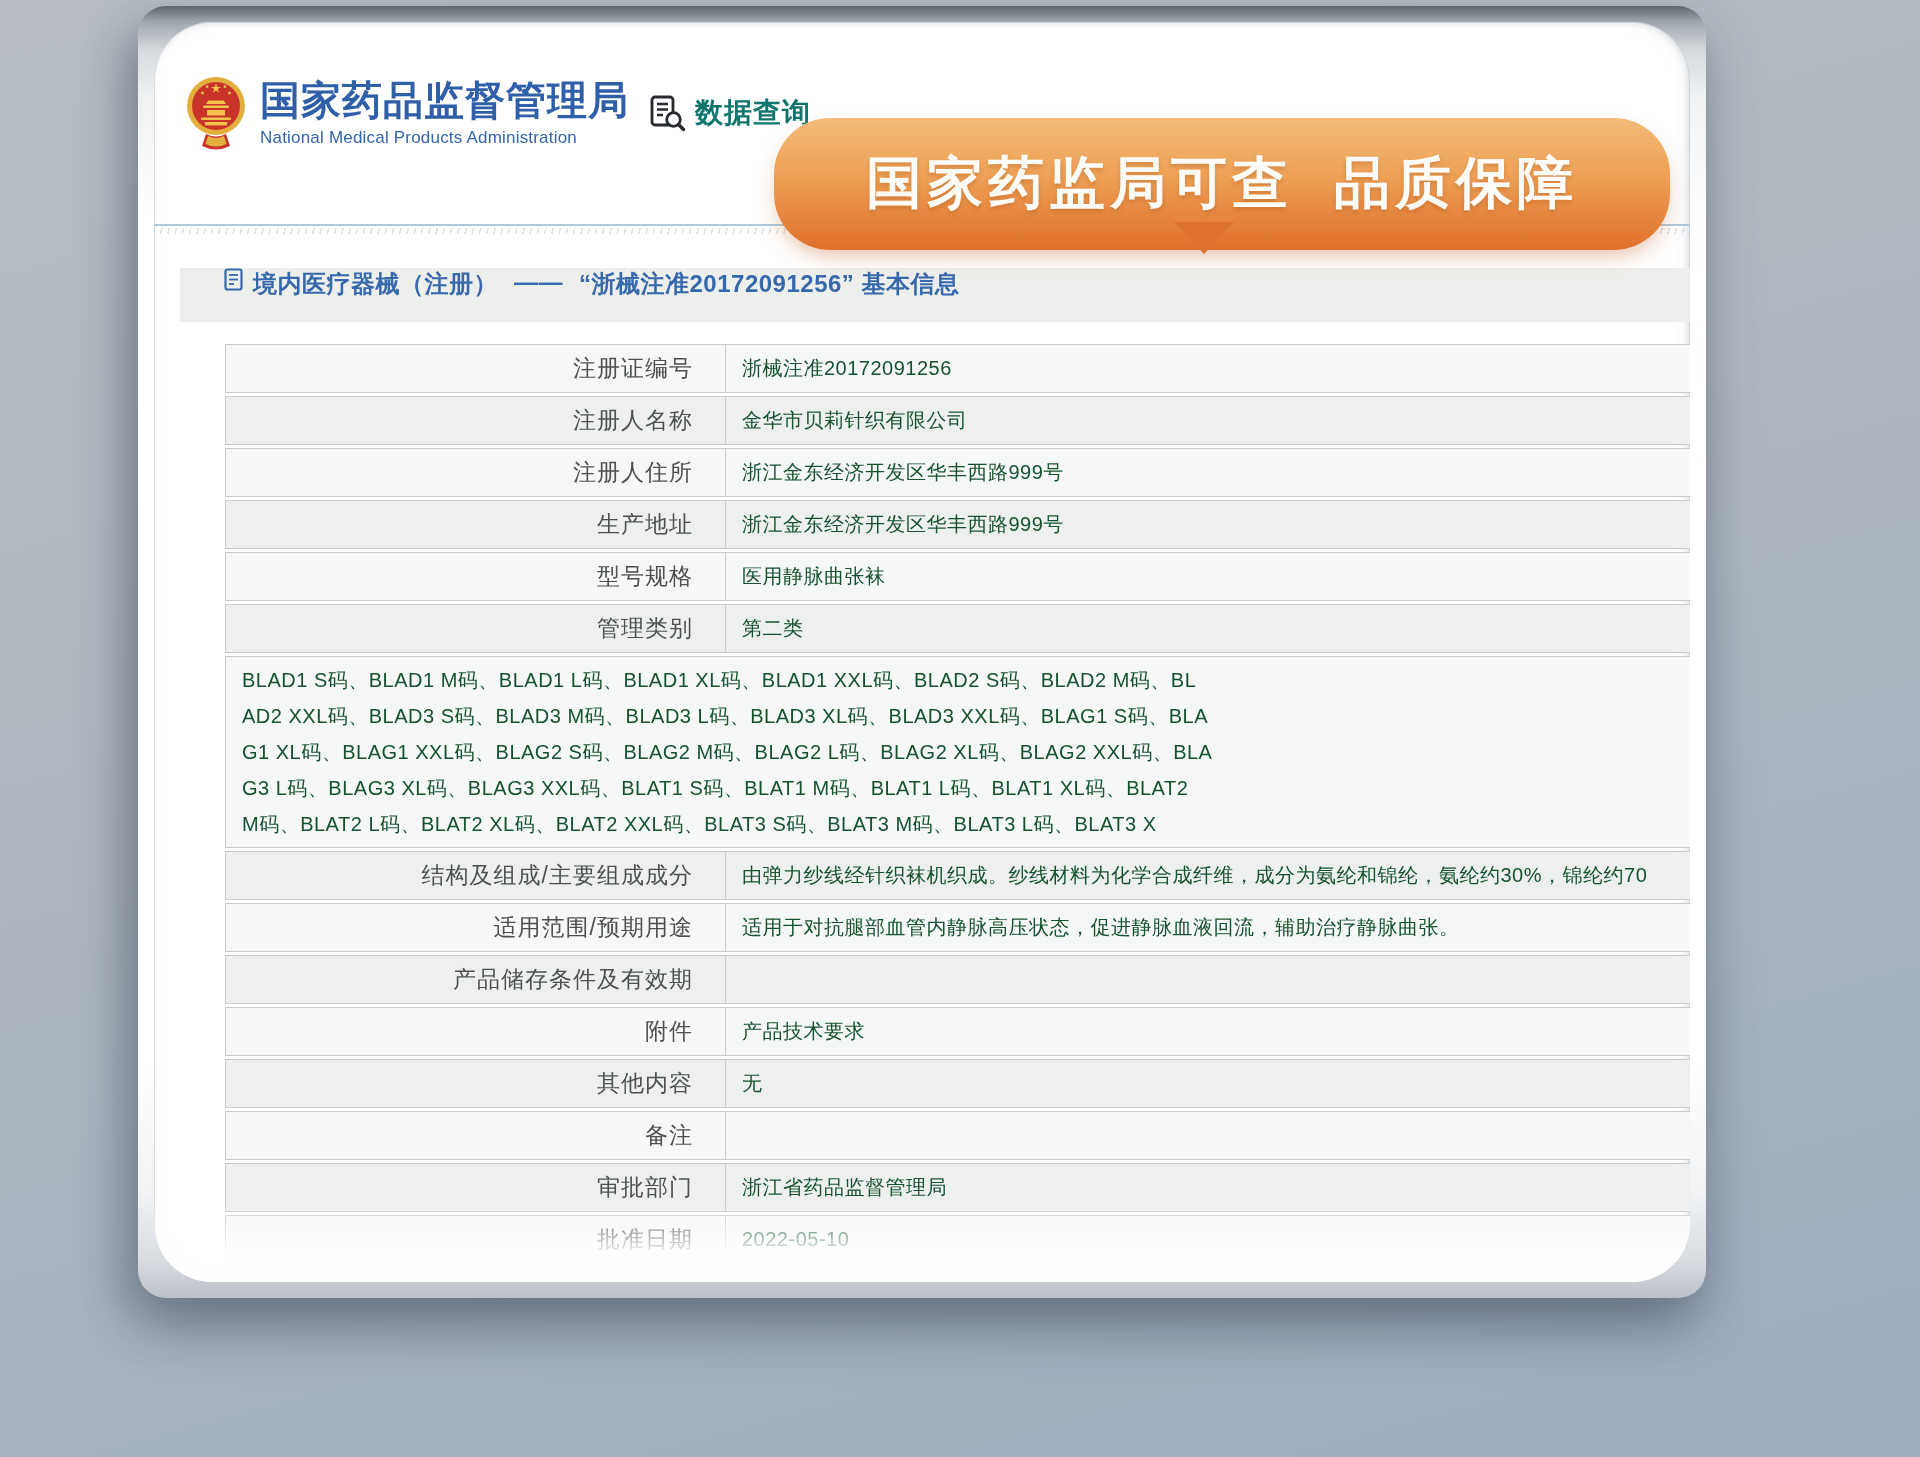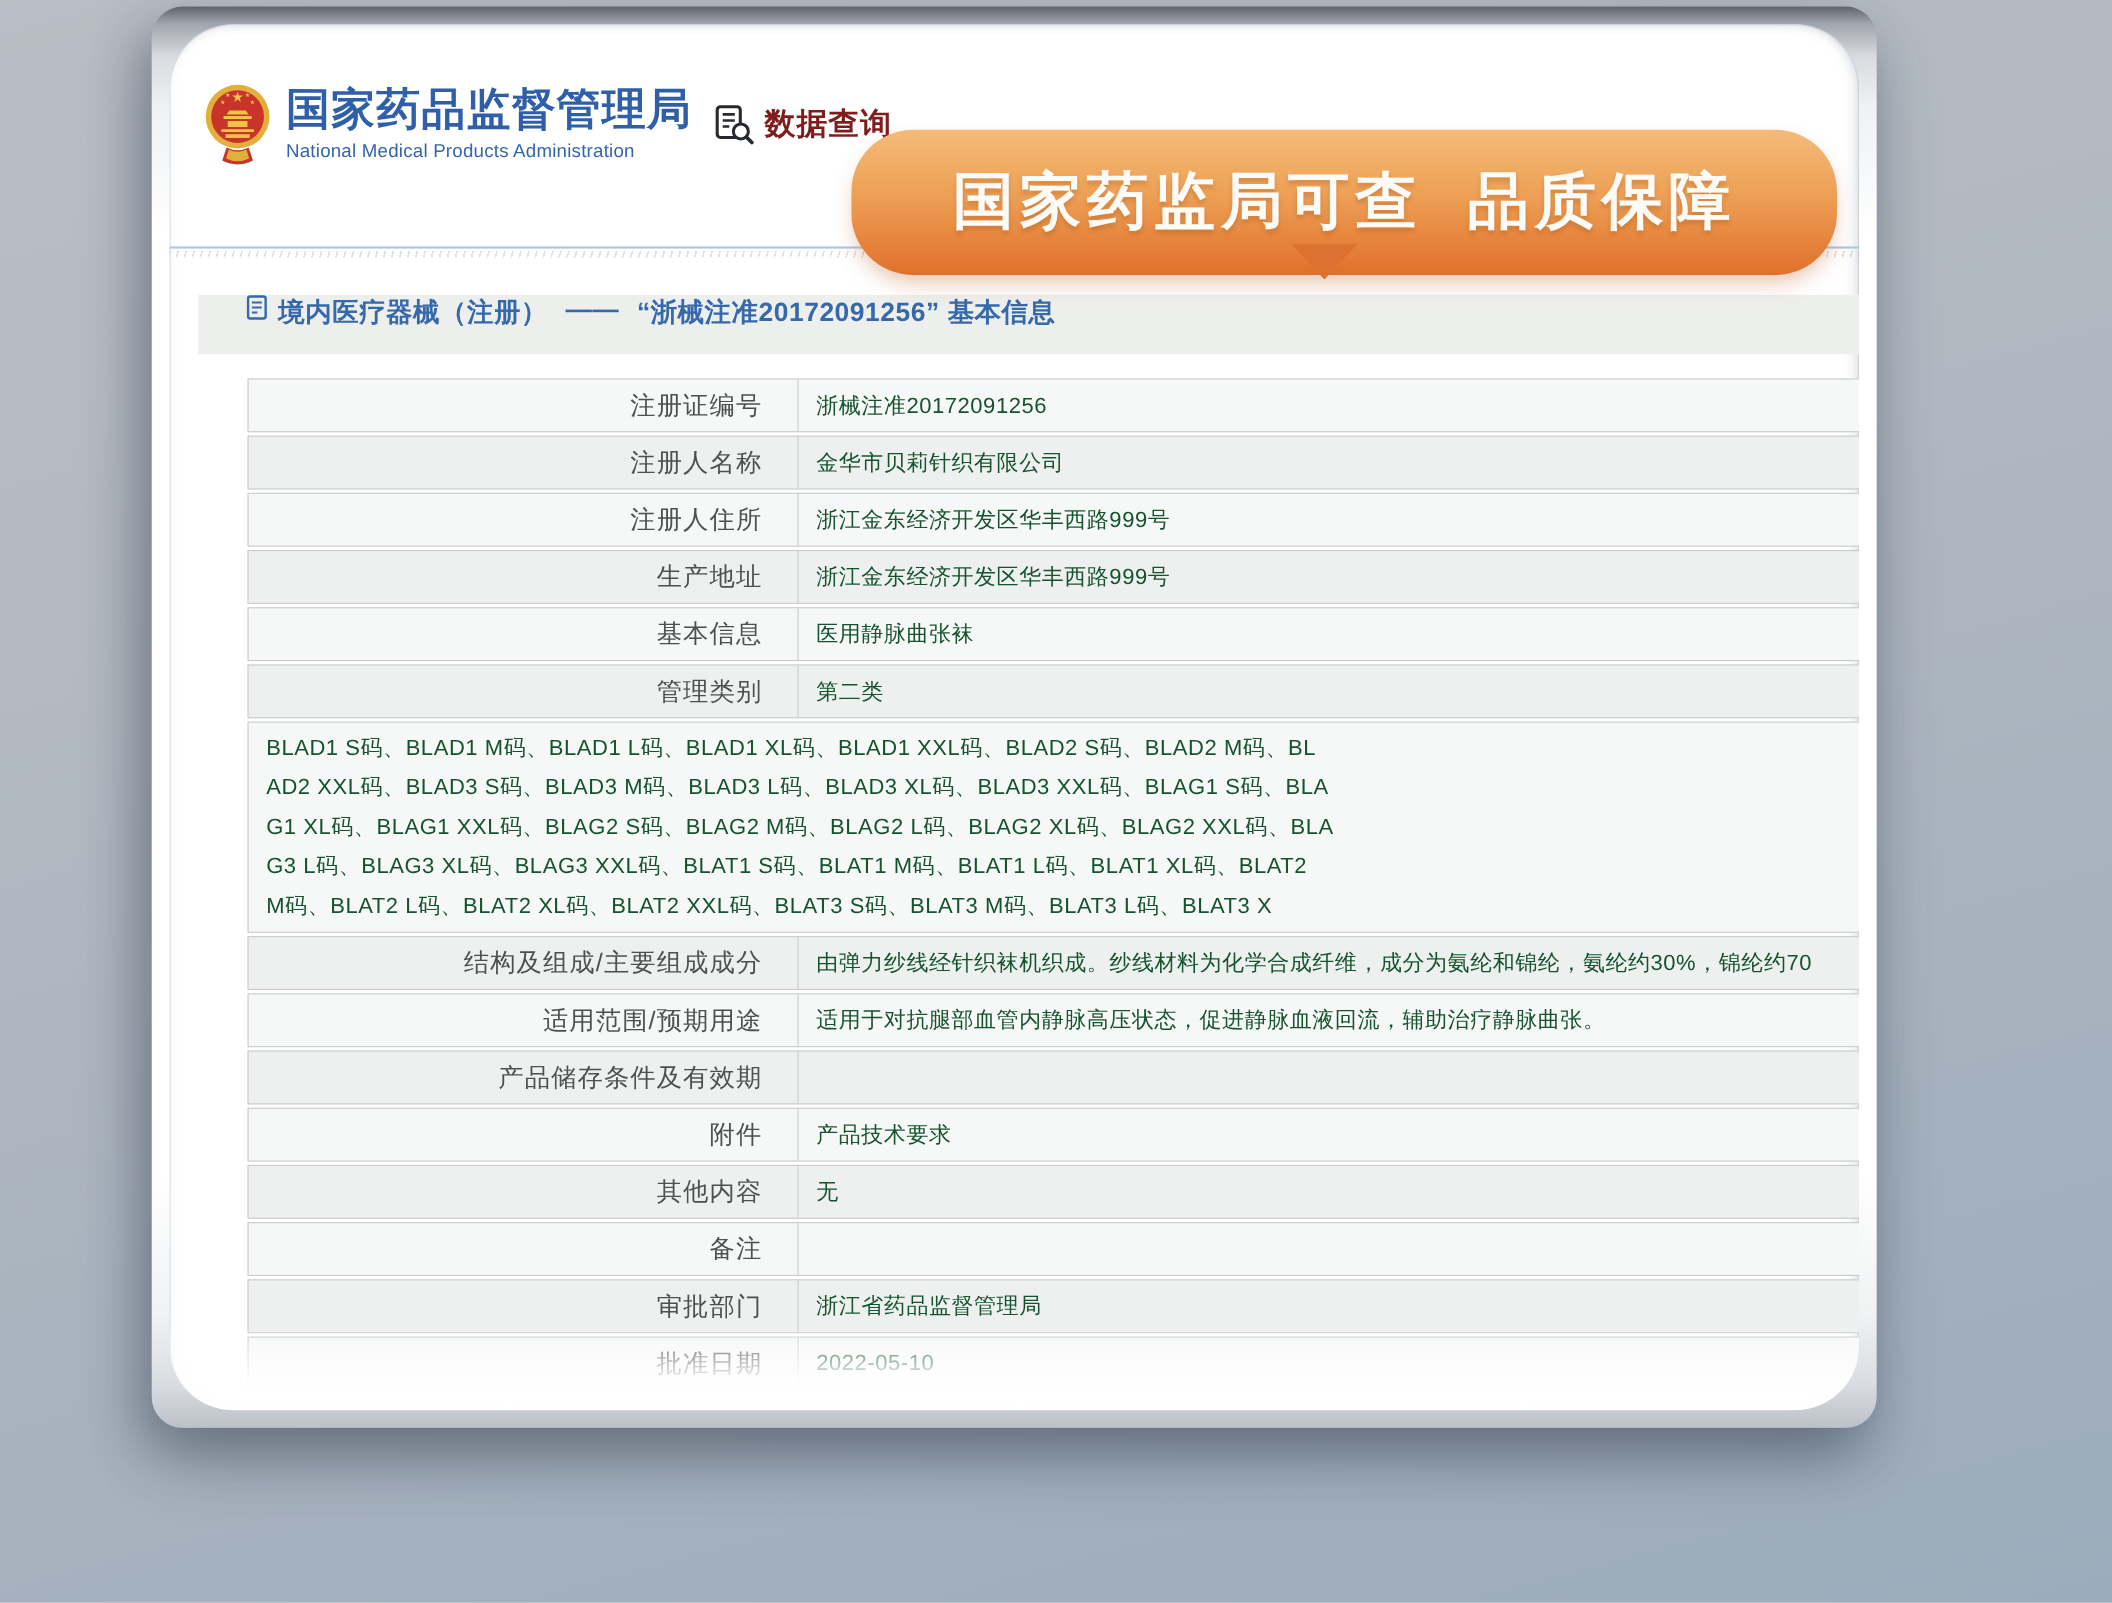--- a/index.html
+++ b/index.html
@@ -27,21 +27,21 @@
   }
 
   
   .header{position:absolute;left:30px;top:50px;height:90px;display:flex;align-items:flex-start;}
   .emblem{width:64px;height:82px;flex:0 0 auto;margin-top:2px;}
   .title-block{margin-left:12px;padding-top:6px;}
   .title{font-size:40px;font-weight:bold;color:#2e5fa8;letter-spacing:1px;line-height:1.1;}
   .subtitle{font-size:17px;color:#3465ab;margin-top:6px;letter-spacing:.2px;}
   .nav-query{position:absolute;left:494px;top:22px;display:flex;align-items:center;gap:9px;cursor:pointer;}
   .nav-query svg{width:38px;height:38px;}
-  .nav-query span{font-size:28px;color:#7f1d1d;font-weight:600;letter-spacing:1px;}
+  .nav-query span{font-size:28px;color:#0f766e;font-weight:600;letter-spacing:1px;}
 
   
   .divider{position:absolute;left:0;right:0;top:202px;height:2px;background:#aec8dc;}
   .hatch{
     position:absolute;left:0;right:0;top:206px;height:6px;opacity:.55;
     background:repeating-linear-gradient(105deg,rgba(130,158,186,.55) 0 1.5px,transparent 1.5px 7px);
   }
 
   
   .badge{
@@ -173,21 +173,21 @@
   </div>
           <div class="row">
     <div class="cell label">注册人住所</div>
     <div class="cell value">浙江金东经济开发区华丰西路999号</div>
   </div>
           <div class="row">
     <div class="cell label">生产地址</div>
     <div class="cell value">浙江金东经济开发区华丰西路999号</div>
   </div>
           <div class="row">
-    <div class="cell label">基本信息</div>
+    <div class="cell label">型号规格</div>
     <div class="cell value">医用静脉曲张袜</div>
   </div>
           <div class="row">
     <div class="cell label">管理类别</div>
     <div class="cell value">第二类</div>
   </div>
           <div class="row tall">
     <div class="cell value">
               <div class="vline">BLAD1 S码、BLAD1 M码、BLAD1 L码、BLAD1 XL码、BLAD1 XXL码、BLAD2 S码、BLAD2 M码、BL</div>
               <div class="vline">AD2 XXL码、BLAD3 S码、BLAD3 M码、BLAD3 L码、BLAD3 XL码、BLAD3 XXL码、BLAG1 S码、BLA</div>

